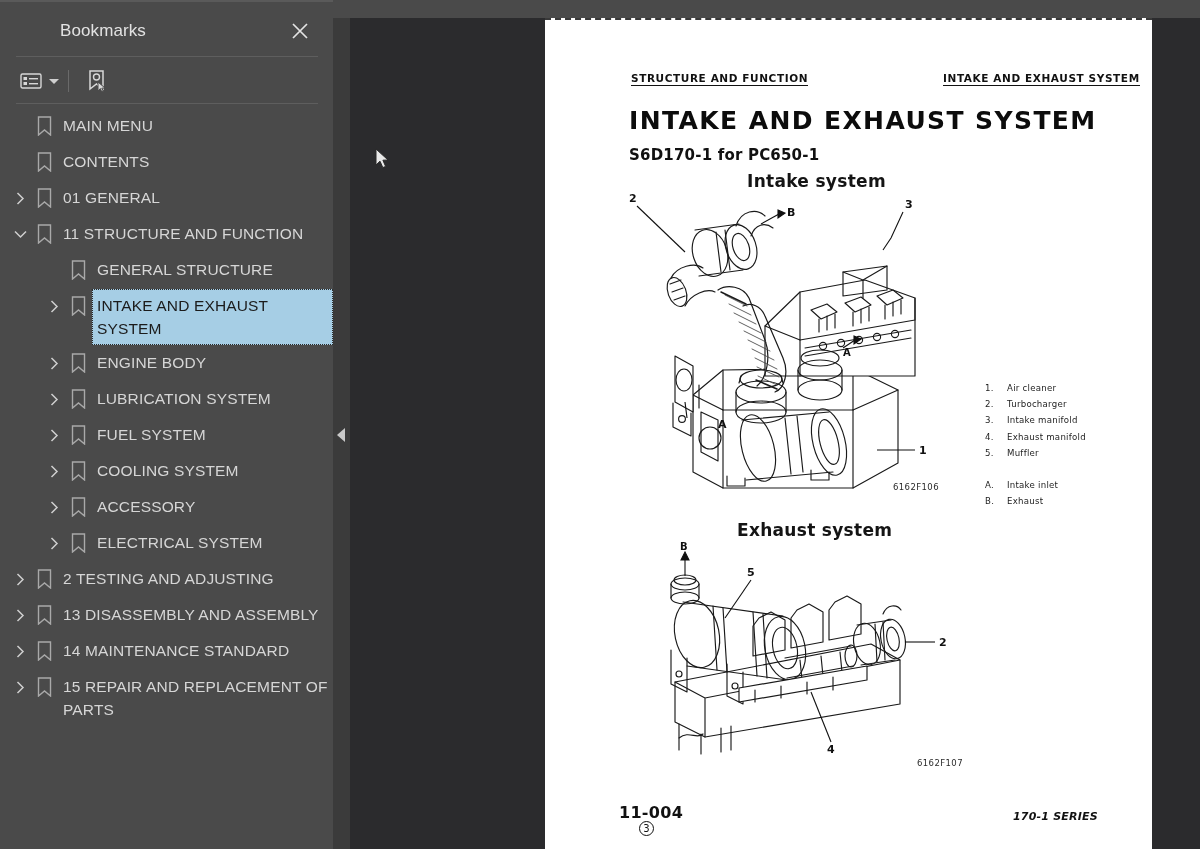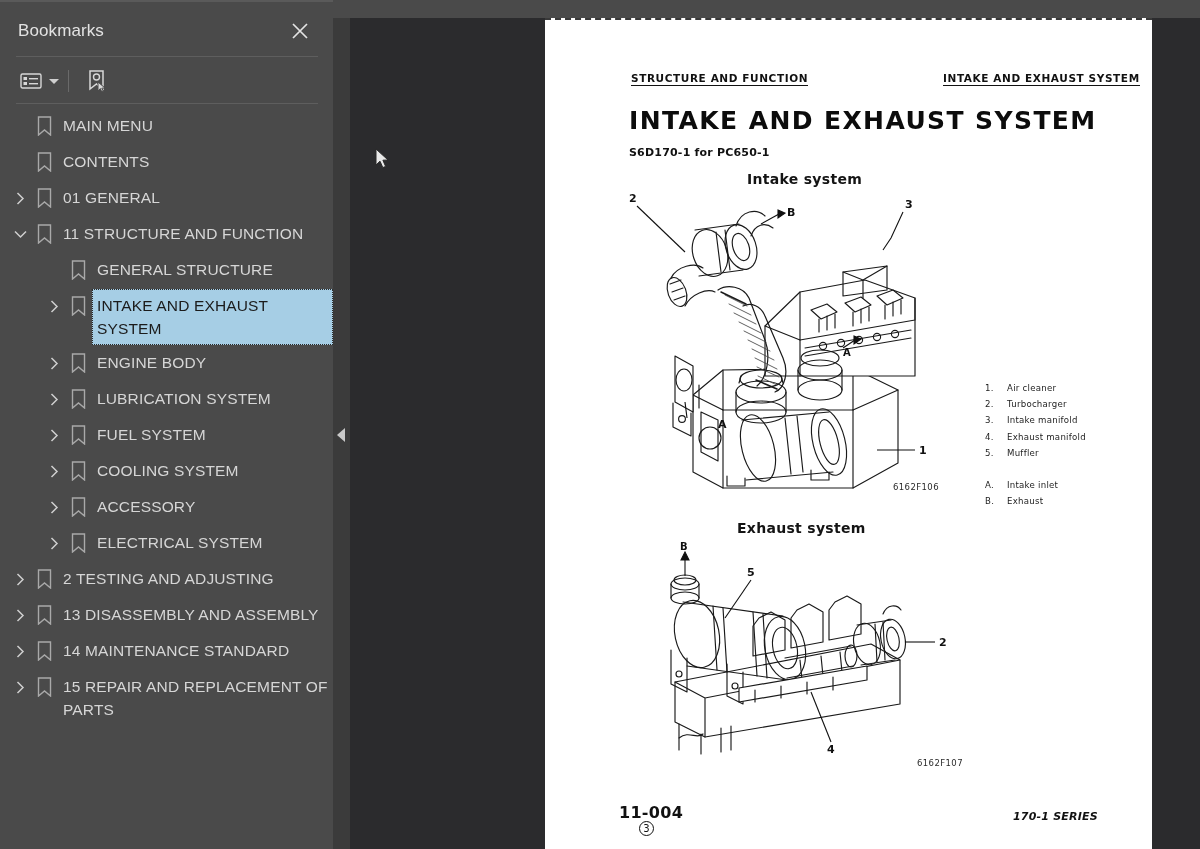--- a/index.html
+++ b/index.html
@@ -19,21 +19,21 @@
     background: #4a4a4a;
   }
 
   
   .sidebar {
     position: absolute; left: 0; top: 0; width: 333px; height: 849px;
     background: #4a4a4a;
     border-top: 2px solid #5a5a5a;
   }
   .sidebar-header {
-    position: relative; height: 54px;
+    position: relative; height: 54px; margin-left: 42px;
   }
   .sidebar-title {
     position: absolute; left: 18px; top: 19px;
     font-size: 17px; color: #e2e2e2; letter-spacing: .1px;
   }
   .close-btn {
     position: absolute; right: 22px; top: 18px;
     width: 22px; height: 22px; cursor: pointer;
   }
   .close-btn svg { display: block; }
@@ -146,28 +146,28 @@
 
   .doc-title {
     position: absolute; left: 84px; top: 86px;
     font-family: "DejaVu Sans", sans-serif;
     font-size: 25px; font-weight: bold; color: #0c0c0c;
     letter-spacing: 1.4px;
   }
   .doc-sub {
     position: absolute; left: 84px; top: 126px;
     font-family: "DejaVu Sans", sans-serif;
-    font-size: 11px; font-weight: bold; color: #111;
+    font-size: 15px; font-weight: bold; color: #111;
     letter-spacing: .2px;
   }
 
   .fig-cap {
     position: absolute;
     font-family: "DejaVu Sans", sans-serif;
-    font-size: 14px; font-weight: bold; color: #141414;
+    font-size: 17px; font-weight: bold; color: #141414;
     letter-spacing: .3px;
   }
   .cap-intake  { left: 202px; top: 151px; }
   .cap-exhaust { left: 192px; top: 500px; text-align: right; }
 
   .fig-code {
     position: absolute;
     font-family: "DejaVu Sans", sans-serif;
     font-size: 8.5px; color: #2b2b2b; letter-spacing: .4px;
   }

